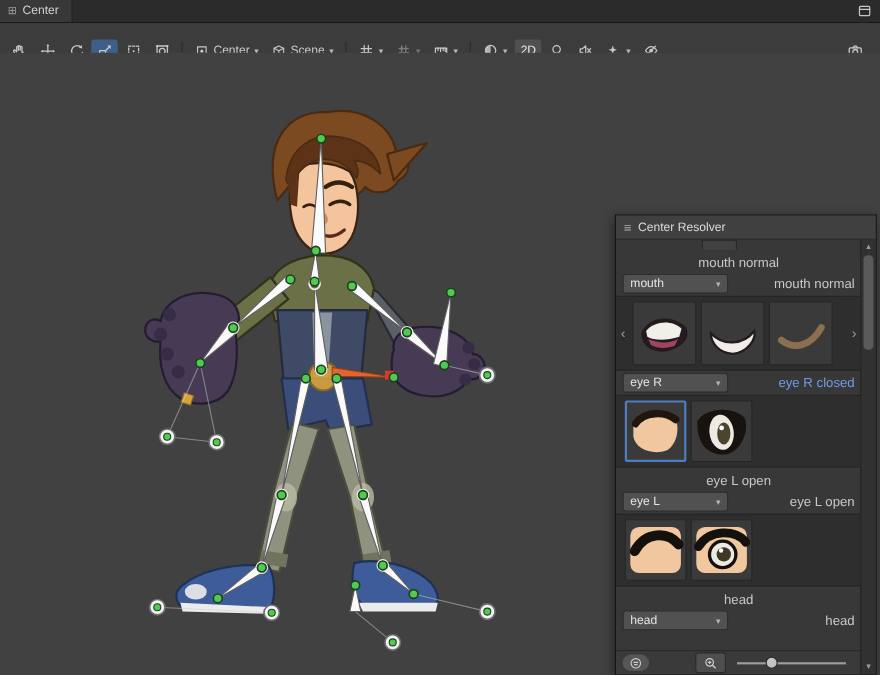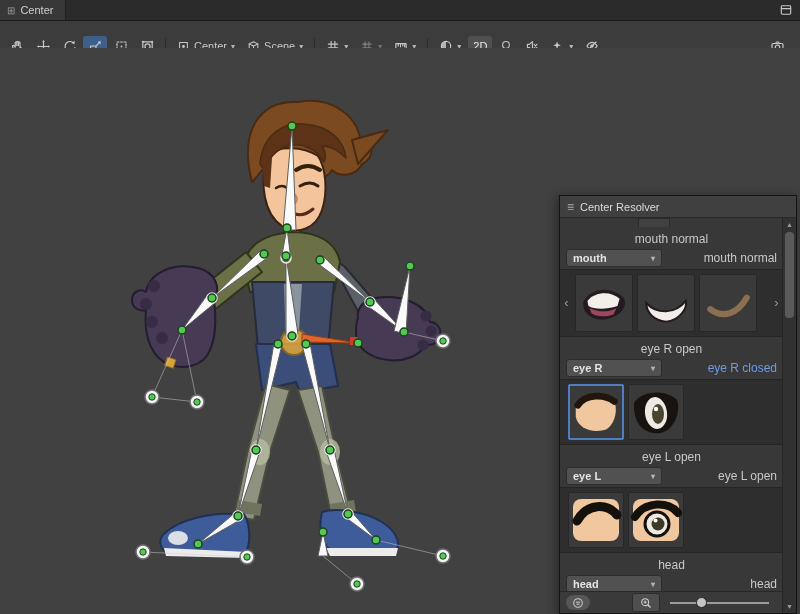--- a/index.html
+++ b/index.html
@@ -29,21 +29,21 @@
   .scene-svg{position:absolute;top:48px;left:0;width:800px;height:566px;}
 
   
   .panel{position:absolute;left:559px;top:195px;width:238px;height:419px;background:#383838;border:1px solid #141414;box-sizing:border-box;box-shadow:-2px 2px 10px rgba(0,0,0,.45);}
   .phead{height:21px;background:#404040;border-bottom:1px solid #282828;display:flex;align-items:center;gap:6px;padding:0 7px;font-size:11px;color:#DADADA;}
   .ham{color:#ADADAD;font-size:12px;}
   .pcontent{position:absolute;top:22px;left:0;right:13px;bottom:22px;overflow:hidden;}
   .sliver{height:8px;width:30px;margin-left:78px;background:#414141;border:1px solid #2A2A2A;border-bottom:none;}
   .sect-h{text-align:center;font-size:12px;color:#C8C8C8;margin:5px 0 3px;line-height:14px;}
   .crow{display:flex;align-items:center;justify-content:space-between;padding:0 6px;height:18px;margin:2px 0;}
-  .dd{width:96px;height:18px;background:#515151;border:1px solid #2D2D2D;border-radius:3px;display:flex;align-items:center;justify-content:space-between;padding:0 6px;font-size:11px;color:#E4E4E4;box-sizing:border-box;font-weight:bold;}
+  .dd{width:96px;height:18px;background:#515151;border:1px solid #2D2D2D;border-radius:3px;display:flex;align-items:center;justify-content:space-between;padding:0 6px;font-size:11px;color:#E4E4E4;box-sizing:border-box;}
   .val{font-size:12px;color:#C8C8C8;}
   .val.link{color:var(--link,#6F9BE6);margin-left:20px;}
   .strip{background:#2E2E2E;border-top:1px solid #252525;border-bottom:1px solid #252525;display:flex;align-items:center;gap:4px;padding:4px 2px;margin:2px 0;}
   .strip.short{padding-left:8px;}
   .tile{width:58px;height:58px;background:#3A3A3A;border:1px solid #272727;border-radius:2px;flex:0 0 auto;box-sizing:border-box;overflow:hidden;}
   .strip.short .tile{width:56px;height:56px;}
   .tile.seltile{border:2px solid var(--selb,#4F7DBF);}
   .tile svg{width:100%;height:100%;display:block;}
   .chev{width:9px;color:#9A9A9A;font-size:13px;text-align:center;flex:0 0 auto;line-height:58px;}
   .chev.right{margin-left:auto;}
@@ -393,21 +393,20 @@
           </svg>
         </div>
         <div class="tile">
           <svg viewBox="0 0 54 54">
             <path d="M10 33 C22 42 36 38 45 22" stroke="#8A7050" stroke-width="6" fill="none" stroke-linecap="round"></path>
           </svg>
         </div>
         <div class="chev right">›</div>
       </div>
 
-      <div class="sect-h">eye R open</div>
       <div class="crow">
         <div class="dd">
           <span>eye R</span>
           <span class="darr">▾</span>
         </div>
         <div class="val link">eye R closed</div>
       </div>
       <div class="strip short">
         <div class="tile seltile">
           <svg viewBox="0 0 54 54">

